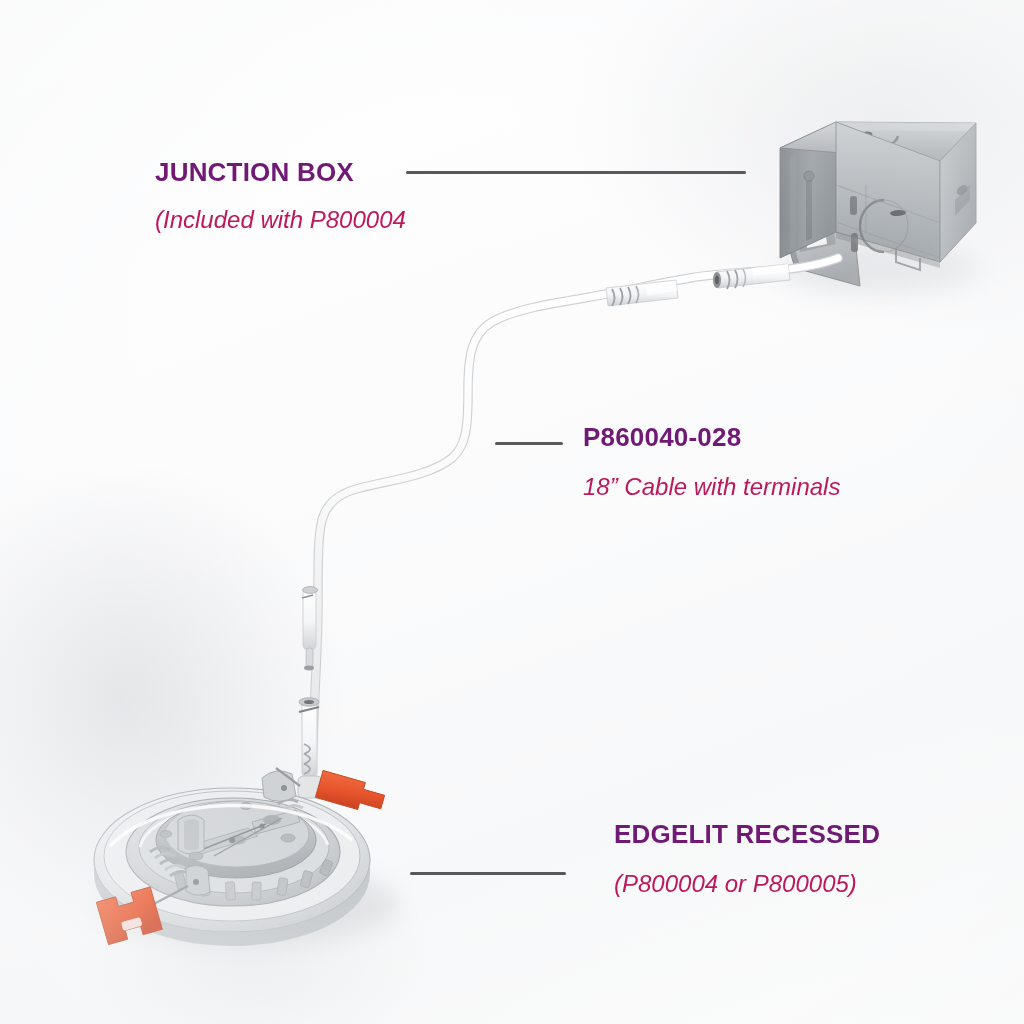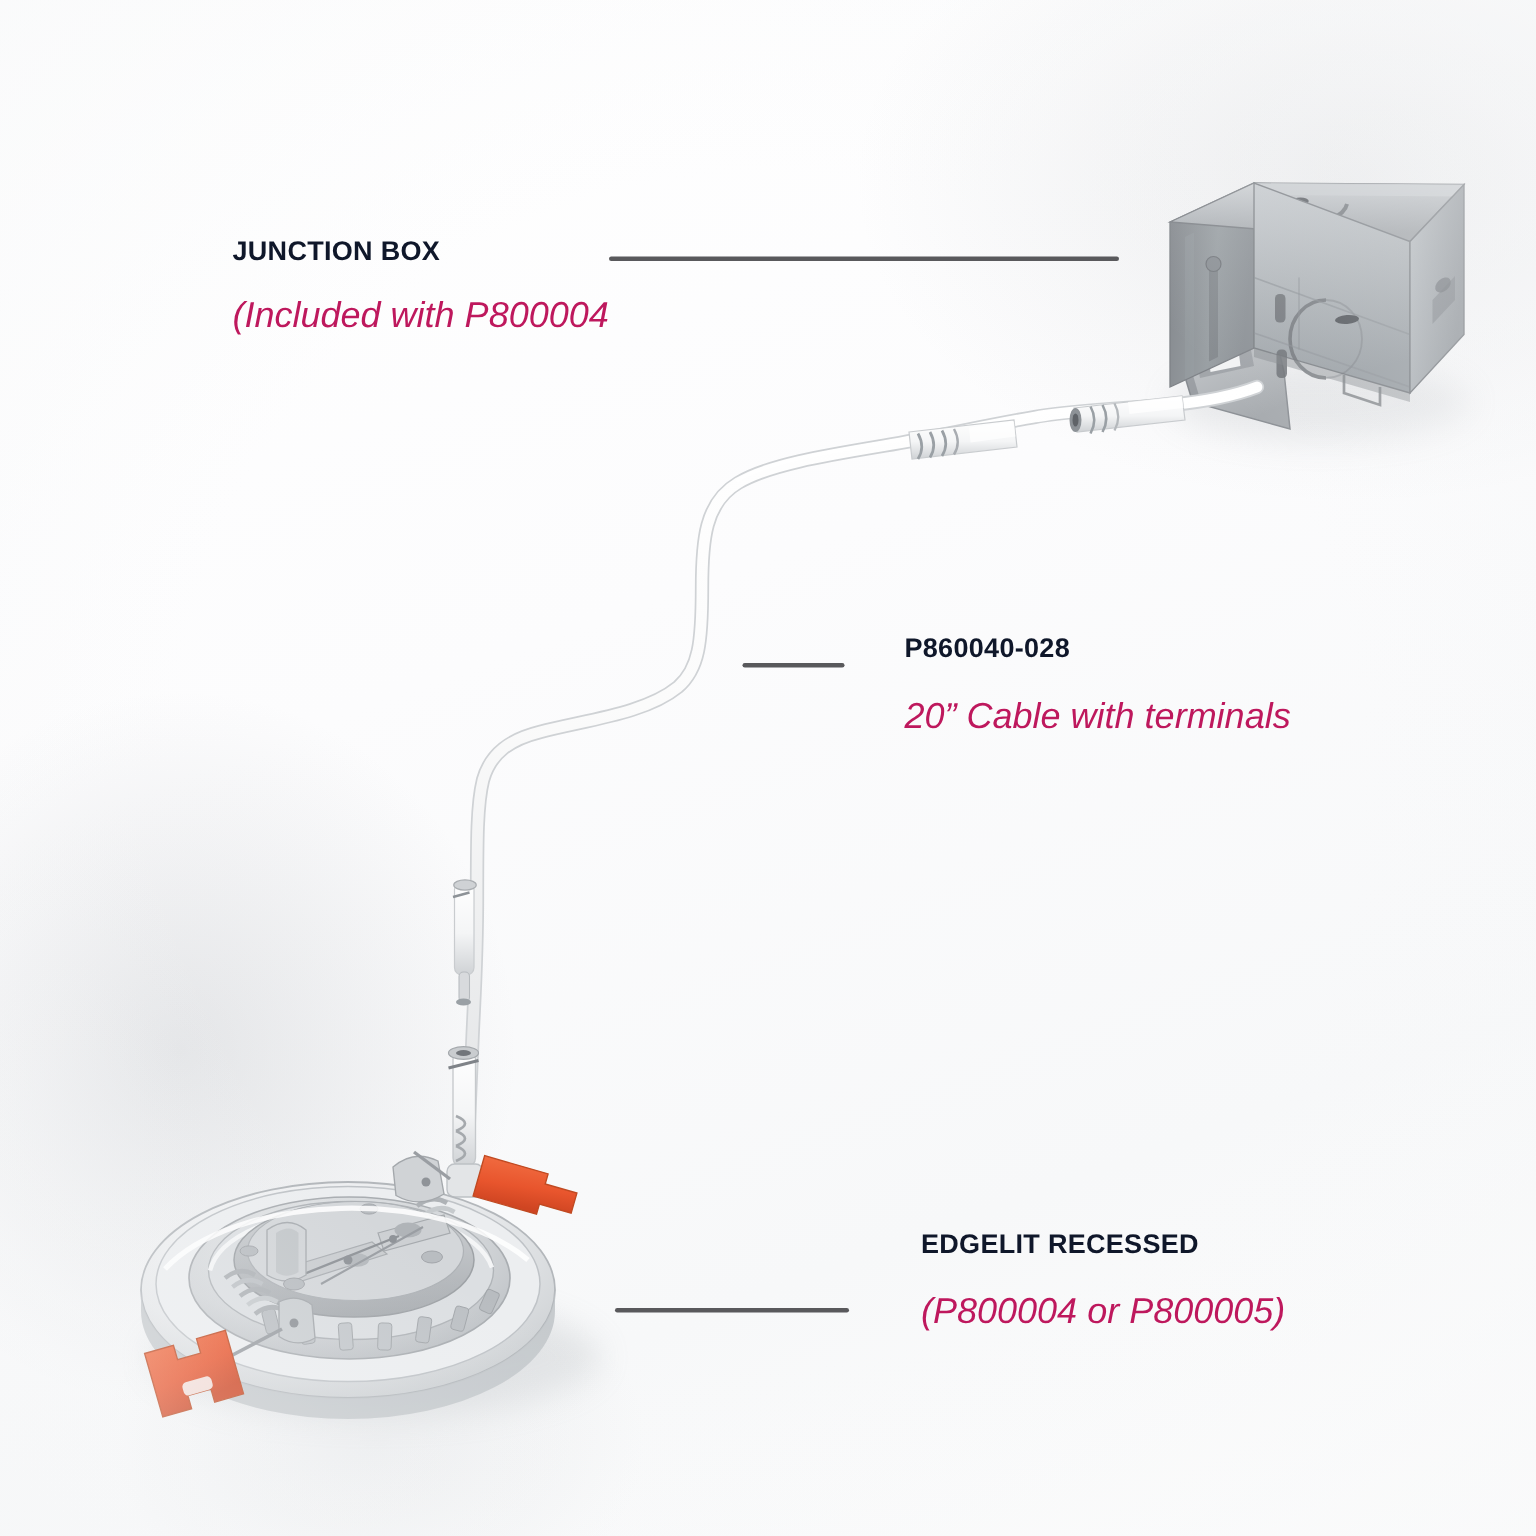--- a/index.html
+++ b/index.html
@@ -34,38 +34,38 @@
   
   .art {
     position: absolute;
     left: 0; top: 0;
     width: 1024px; height: 1024px;
   }
 
   
   .label-group { position: absolute; }
   .label-title {
-    font-size: 18px;
+    font-size: 26px;
     font-weight: bold;
     letter-spacing: 0.2px;
-    color: #0f172a;
+    color: #701a75;
     white-space: nowrap;
     line-height: 1.1;
   }
   .label-sub {
     font-size: 24px;
     font-style: italic;
     font-weight: normal;
     color: #be185d;
     white-space: nowrap;
     line-height: 1.42;
   }
 
   #lbl-junction { left: 155px; top: 158px; }
-  #lbl-cable    { left: 603px; top: 423px; }
+  #lbl-cable    { left: 583px; top: 423px; }
   #lbl-edgelit  { left: 583px; top: 820px; margin-left: 31px; }
 
   .leader {
     position: absolute;
     height: 3px;
     background: #59595c;
     border-radius: 2px;
   }
   #leader-junction { left: 406px; top: 171px; width: 340px; }
   #leader-cable    { left: 495px; top: 442px; width: 68px;  }
@@ -368,21 +368,21 @@
   <div class="leader" id="leader-cable"></div>
   <div class="leader" id="leader-edgelit"></div>
 
   <div class="label-group" id="lbl-junction">
     <div class="label-title">JUNCTION BOX</div>
     <div class="label-sub" style="margin-top:16px;">(Included with P800004</div>
   </div>
 
   <div class="label-group" id="lbl-cable">
     <div class="label-title">P860040-028</div>
-    <div class="label-sub" style="margin-top:18px;">20” Cable with terminals</div>
+    <div class="label-sub" style="margin-top:18px;">18” Cable with terminals</div>
   </div>
 
   <div class="label-group" id="lbl-edgelit">
     <div class="label-title">EDGELIT RECESSED</div>
     <div class="label-sub" style="margin-top:18px;">(P800004 or P800005)</div>
   </div>
 
 </div>
 
 </body></html>

